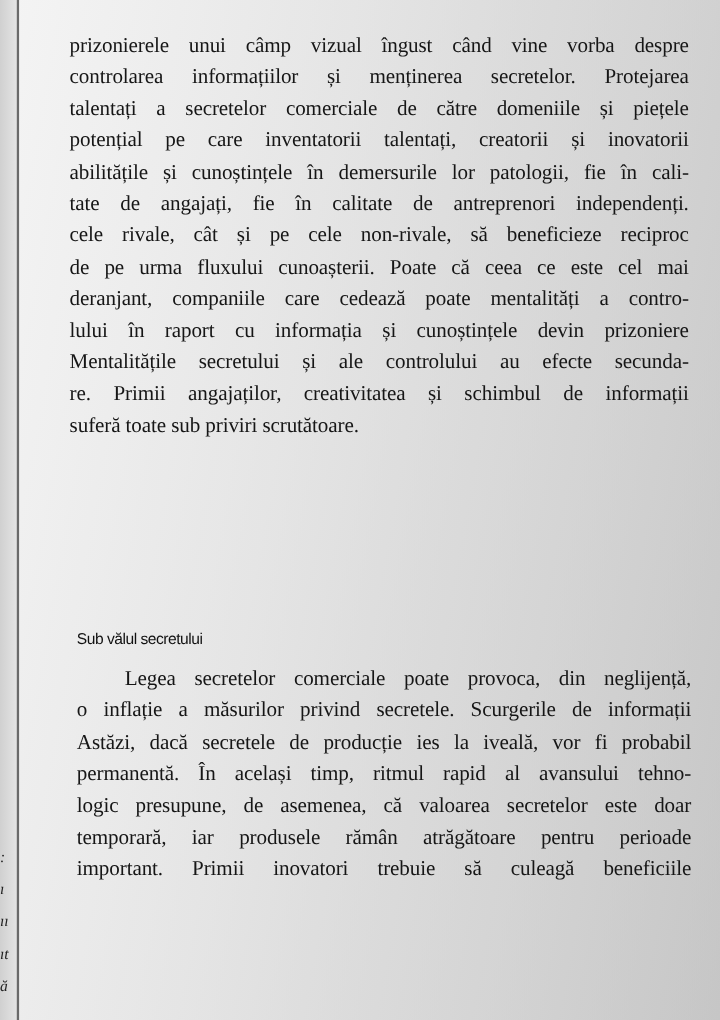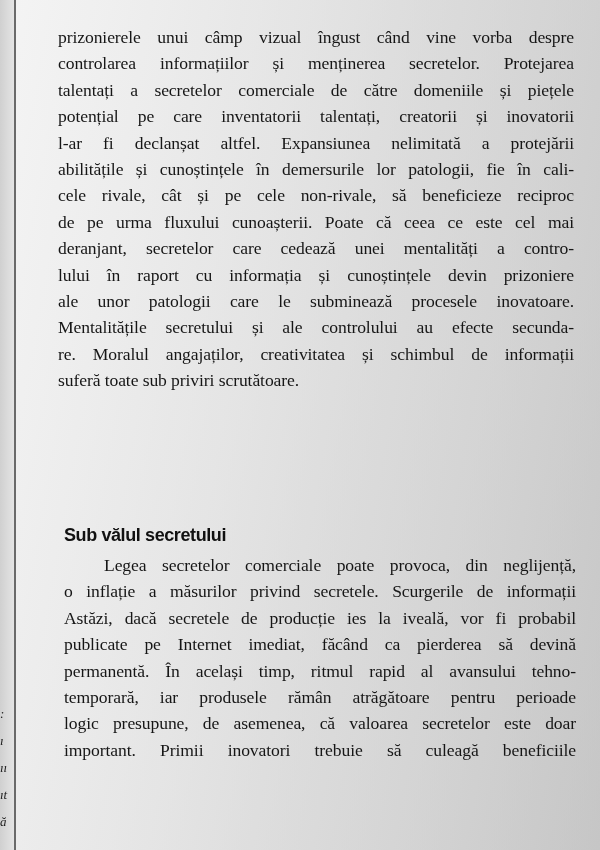--- a/index.html
+++ b/index.html
@@ -63,22 +63,22 @@
       text-align-last: left;
     }
     .para1 {
       top: 24px;
     }
     .heading {
       position: absolute;
       left: 48px;
       top: 525px;
       font-family: "Liberation Sans", "DejaVu Sans", sans-serif;
-      font-weight: bold;
-      font-size: 18px;
+      font-weight: normal;
+      font-size: 13px;
       letter-spacing: -0.4px;
       color: #111;
     }
     .para2 {
       top: 552px;
       left: 48px;
       width: 512px;
     }
     .para2 .indent {
       padding-left: 40px;
@@ -97,38 +97,36 @@
   </div>
 </div>
 
 <div class="page">
 
   <div class="text-block para1">
     <span class="line">prizonierele unui câmp vizual îngust când vine vorba despre</span>
     <span class="line">controlarea informațiilor și menținerea secretelor. Protejarea</span>
     <span class="line">talentați a secretelor comerciale de către domeniile și piețele</span>
     <span class="line">potențial pe care inventatorii talentați, creatorii și inovatorii</span>
-    <span class="line">l-ar fi declanșat altfel. Expansiunea nelimitată a protejării</span>
     <span class="line">abilitățile și cunoștințele în demersurile lor patologii, fie în cali-</span>
+    <span class="line">tate de angajați, fie în calitate de antreprenori independenți.</span>
     <span class="line">cele rivale, cât și pe cele non-rivale, să beneficieze reciproc</span>
     <span class="line">de pe urma fluxului cunoașterii. Poate că ceea ce este cel mai</span>
-    <span class="line">deranjant, secretelor care cedează unei mentalități a contro-</span>
+    <span class="line">deranjant, companiile care cedează poate mentalități a contro-</span>
     <span class="line">lului în raport cu informația și cunoștințele devin prizoniere</span>
-    <span class="line">ale unor patologii care le subminează procesele inovatoare.</span>
     <span class="line">Mentalitățile secretului și ale controlului au efecte secunda-</span>
-    <span class="line">re. Moralul angajaților, creativitatea și schimbul de informații</span>
+    <span class="line">re. Primii angajaților, creativitatea și schimbul de informații</span>
     <span class="line last">suferă toate sub priviri scrutătoare.</span>
   </div>
 
   <div class="heading">Sub vălul secretului</div>
 
   <div class="text-block para2">
     <span class="line indent">Legea secretelor comerciale poate provoca, din neglijență,</span>
     <span class="line">o inflație a măsurilor privind secretele. Scurgerile de informații</span>
     <span class="line">Astăzi, dacă secretele de producție ies la iveală, vor fi probabil</span>
-    <span class="line">publicate pe Internet imediat, făcând ca pierderea să devină</span>
     <span class="line">permanentă. În același timp, ritmul rapid al avansului tehno-</span>
+    <span class="line">logic presupune, de asemenea, că valoarea secretelor este doar</span>
     <span class="line">temporară, iar produsele rămân atrăgătoare pentru perioade</span>
-    <span class="line">logic presupune, de asemenea, că valoarea secretelor este doar</span>
     <span class="line">important. Primii inovatori trebuie să culeagă beneficiile</span>
   </div>
 
 </div>
 
 </body></html>

